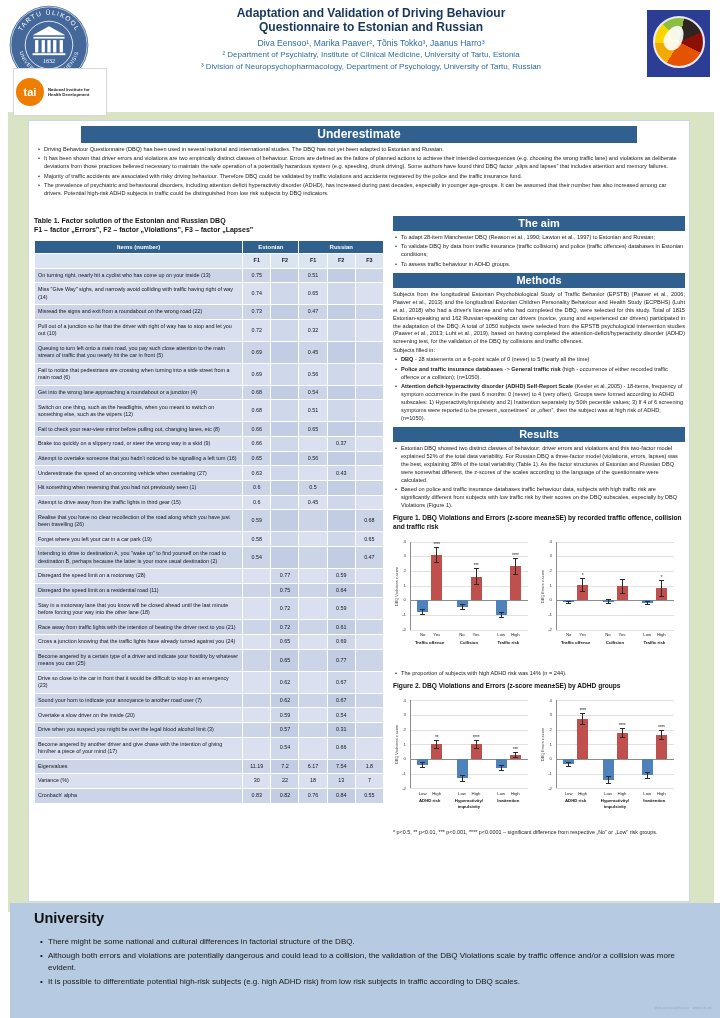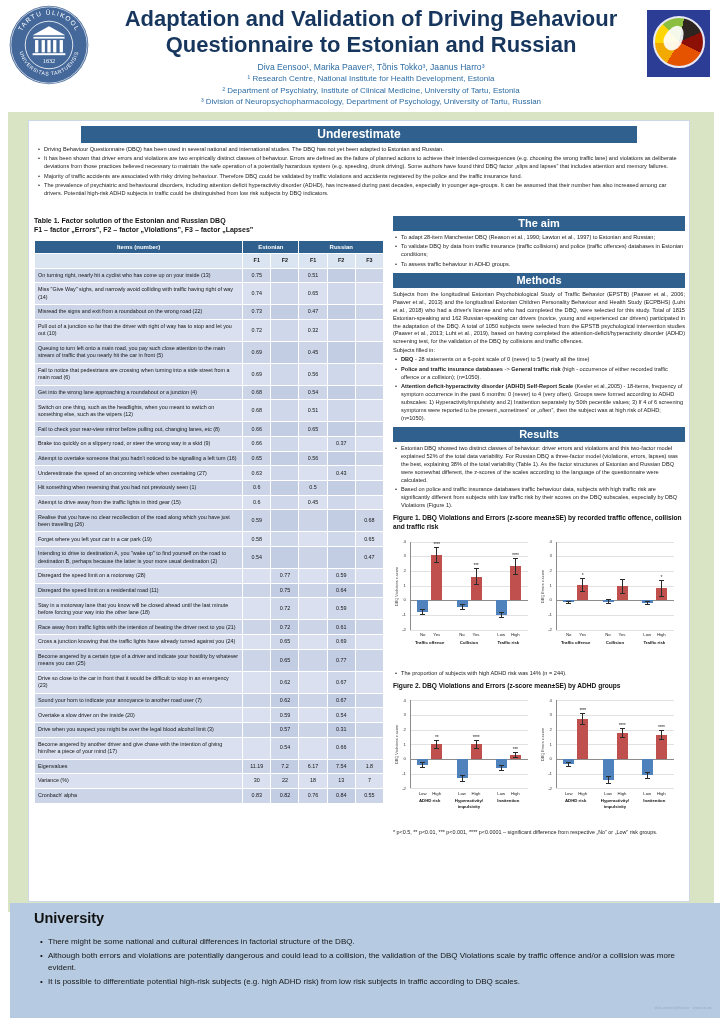--- a/index.html
+++ b/index.html
@@ -14,21 +14,21 @@
 
   
   .header{position:absolute;left:0;top:0;width:720px;height:112px;background:#ffffff;}
   .seal{position:absolute;left:8px;top:4px;width:82px;height:82px;}
   .tai-box{position:absolute;left:13px;top:68px;width:88px;height:42px;background:#fff;
            border:0.5px solid #d8d8d8;display:flex;align-items:center;gap:4px;padding:2px;}
   .tai-circle{width:28px;height:28px;border-radius:50%;background:#ee7d00;color:#fff;
               font-weight:bold;font-size:11px;display:flex;align-items:center;justify-content:center;flex:0 0 28px;}
   .tai-label{font-size:4.3px;line-height:1.25;color:#222;font-weight:bold;width:46px;}
   .title-wrap{position:absolute;left:104px;top:6px;width:534px;text-align:center;}
-  .poster-title{font-size:22px;font-weight:bold;color:#17365d;line-height:1.18;}
+  .poster-title{font-size:12px;font-weight:bold;color:#17365d;line-height:1.18;}
   .authors{font-size:8.6px;color:#2e6da4;margin-top:4px;}
   .affil{font-size:8px;color:#2e6da4;line-height:1.45;}
   .right-logo{position:absolute;left:647px;top:10px;width:63px;height:67px;background:#2c3d96;
               display:flex;align-items:flex-start;justify-content:center;}
   .right-logo .emblem{margin-top:6px;width:48px;height:48px;border-radius:50%;
       border:2px solid #e9e9f5;
       background:conic-gradient(from 210deg,#f2a900 0 16%,#ffd500 16% 30%,#8cbf3f 30% 45%,
                  #2e2420 45% 60%,#8d1007 60% 74%,#e55300 74% 100%);position:relative;}
   .right-logo .emblem::after{content:"";position:absolute;left:10px;top:7px;width:18px;height:26px;
       background:#ffffff;border-radius:50% 50% 50% 50%/60% 60% 40% 40%;transform:rotate(28deg);opacity:.9;}
@@ -97,28 +97,31 @@
       <rect x="31" y="40" width="38" height="2.2" fill="#ffffff"></rect>
       <rect x="33" y="44" width="4" height="15" fill="#ffffff"></rect>
       <rect x="41" y="44" width="4" height="15" fill="#ffffff"></rect>
       <rect x="48" y="44" width="4" height="15" fill="#ffffff"></rect>
       <rect x="55" y="44" width="4" height="15" fill="#ffffff"></rect>
       <rect x="63" y="44" width="4" height="15" fill="#ffffff"></rect>
       <rect x="30" y="60" width="40" height="2.4" fill="#ffffff"></rect>
       <text x="50" y="72" font-size="7.5" fill="#ffffff" text-anchor="middle" font-family="Liberation Serif, serif">1632</text>
     </svg>
   </div>
+  <div class="tai-box">
+    <div class="tai-circle">tai</div>
+    <div class="tai-label">National Institute for Health Development</div>
+  </div>
   <div class="title-wrap">
     <div class="poster-title">
       <div>Adaptation and Validation of Driving Behaviour</div>
       <div>Questionnaire to Estonian and Russian</div>
     </div>
     <div class="authors">Diva Eensoo¹, Marika Paaver², Tõnis Tokko³, Jaanus Harro³</div>
     <ul class="affil" style="list-style:none;margin:1px 0 0;padding:0;">
-        <li>¹ Research Centre, National Institute for Health Development, Estonia</li>
         <li>² Department of Psychiatry, Institute of Clinical Medicine, University of Tartu, Estonia</li>
         <li>³ Division of Neuropsychopharmacology, Department of Psychology, University of Tartu, Russian</li>
       </ul>
   </div>
   <div class="right-logo">
     <div class="emblem"></div>
   </div>
 </div>
 
 <div class="intro">

